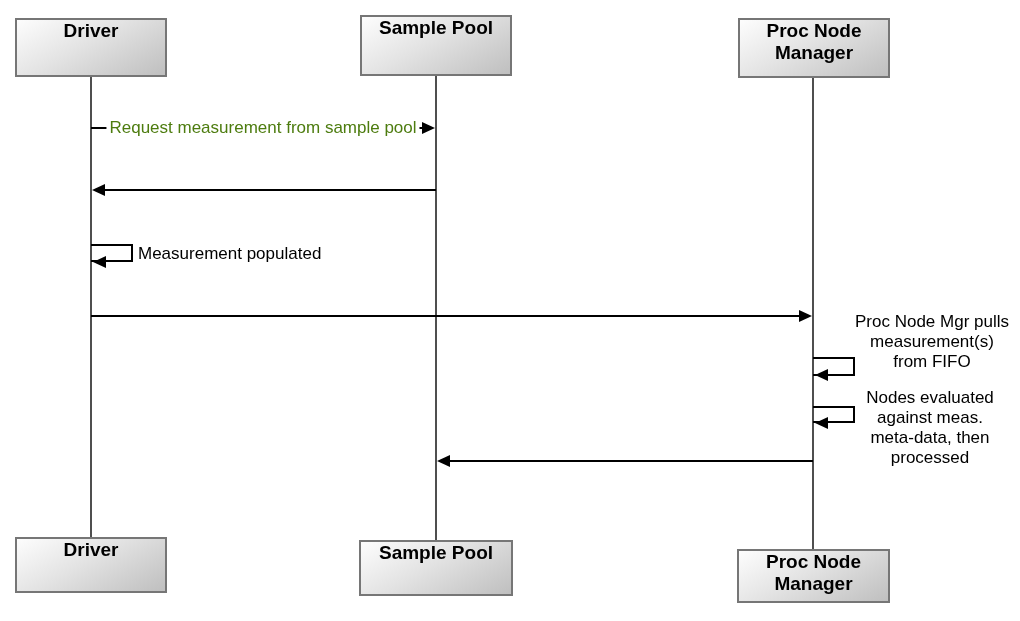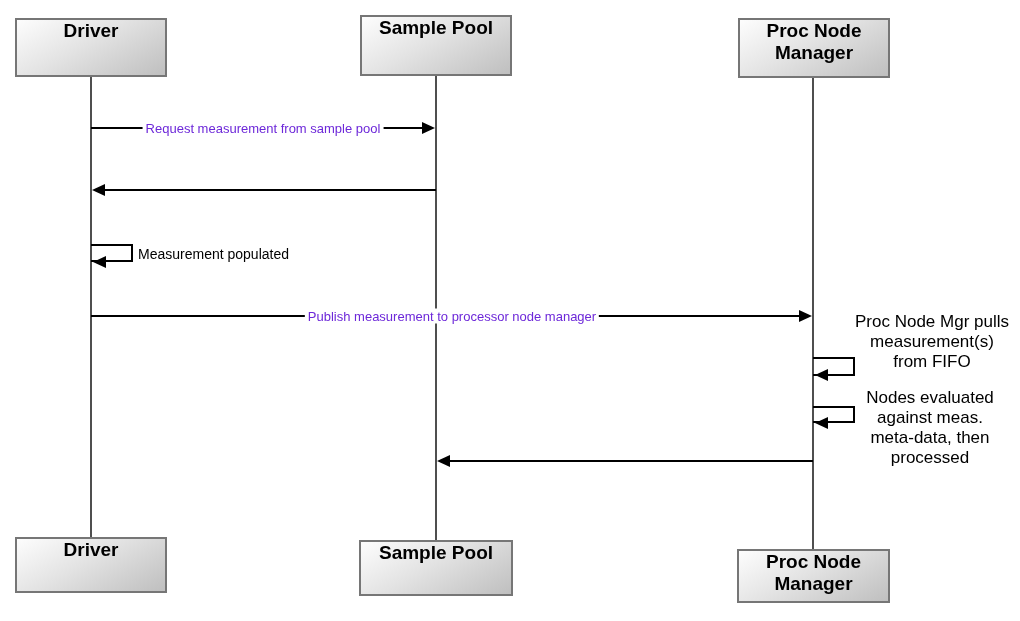--- a/index.html
+++ b/index.html
@@ -41,37 +41,37 @@
     position: absolute;
     height: 2px;
     background: #000;
     z-index: 2;
   }
   .mlabel {
     position: absolute;
     transform: translate(-50%, -50%);
     background: #fff;
     padding: 0 3px;
-    font-size: 13px;
-    color: #6d28d9;
+    font-size: 17px;
+    color: #4d7c0f;
     white-space: nowrap;
     z-index: 3;
   }
   .loop {
     position: absolute;
     box-sizing: border-box;
     border: 2px solid #000;
     border-left: none;
     background: transparent;
     z-index: 2;
   }
   .loop-label {
     position: absolute;
     transform: translateY(-50%);
-    font-size: 14px;
+    font-size: 17px;
     color: #000;
     white-space: nowrap;
     z-index: 3;
   }
   .note {
     position: absolute;
     transform: translateX(-50%);
     font-size: 17px;
     line-height: 20px;
     color: #000;
@@ -133,21 +133,20 @@
 
   <div class="mline" style="left:102px; top:189px; width:334px"></div>
   <div class="arrow-l" style="left:92px; top:184px"></div>
 
   <div class="loop" style="left:91px; top:244px; width:42px; height:18px"></div>
   <div class="arrow-l" style="left:93px; top:256px"></div>
   <span class="loop-label" style="left:138px; top:254px">Measurement populated</span>
 
   <div class="mline" style="left:91px; top:315px; width:710px"></div>
   <div class="arrow-r" style="left:799px; top:310px"></div>
-  <span class="mlabel" style="left:452px; top:316px">Publish measurement to processor node manager</span>
 
   <div class="loop" style="left:813px; top:357px; width:42px; height:19px"></div>
   <div class="arrow-l" style="left:815px; top:369px"></div>
   <div class="note" style="left:932px; top:312px; width:180px">Proc Node Mgr pulls
 measurement(s)
 from FIFO</div>
 
   <div class="loop" style="left:813px; top:406px; width:42px; height:17px"></div>
   <div class="arrow-l" style="left:815px; top:417px"></div>
   <div class="note" style="left:930px; top:388px; width:180px">Nodes evaluated

